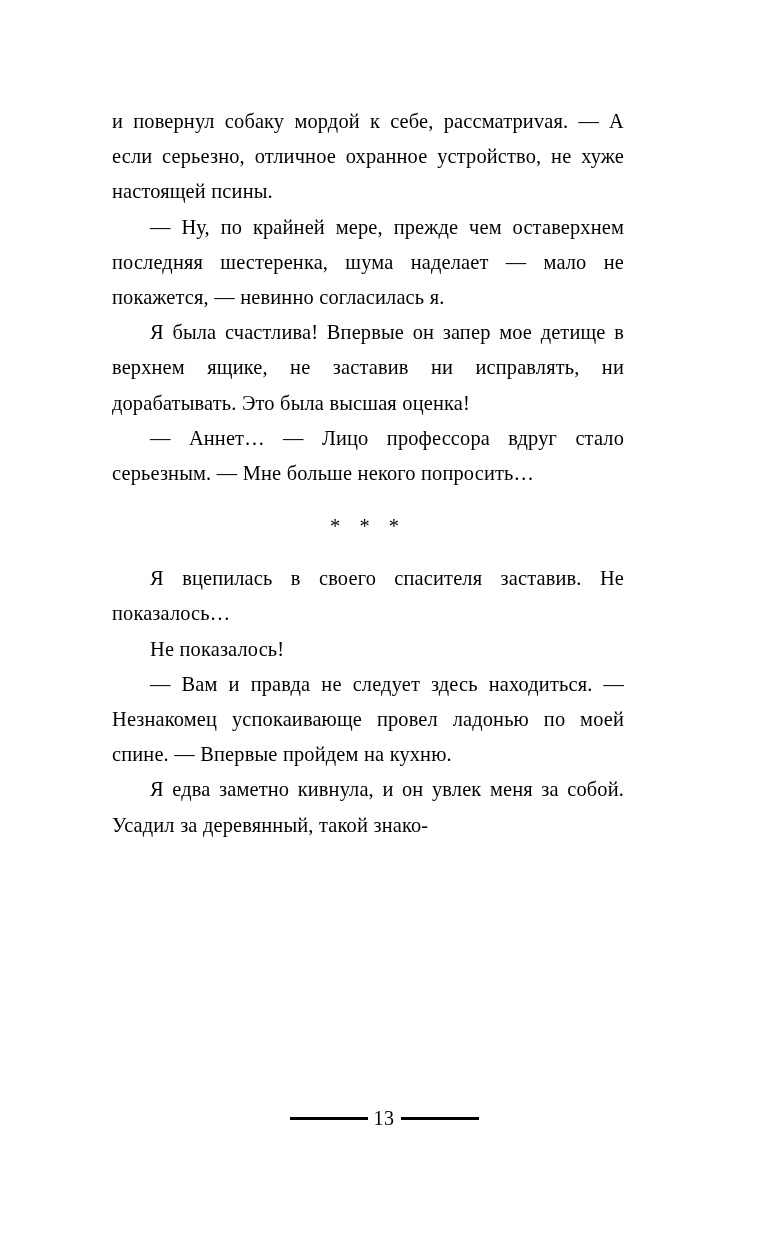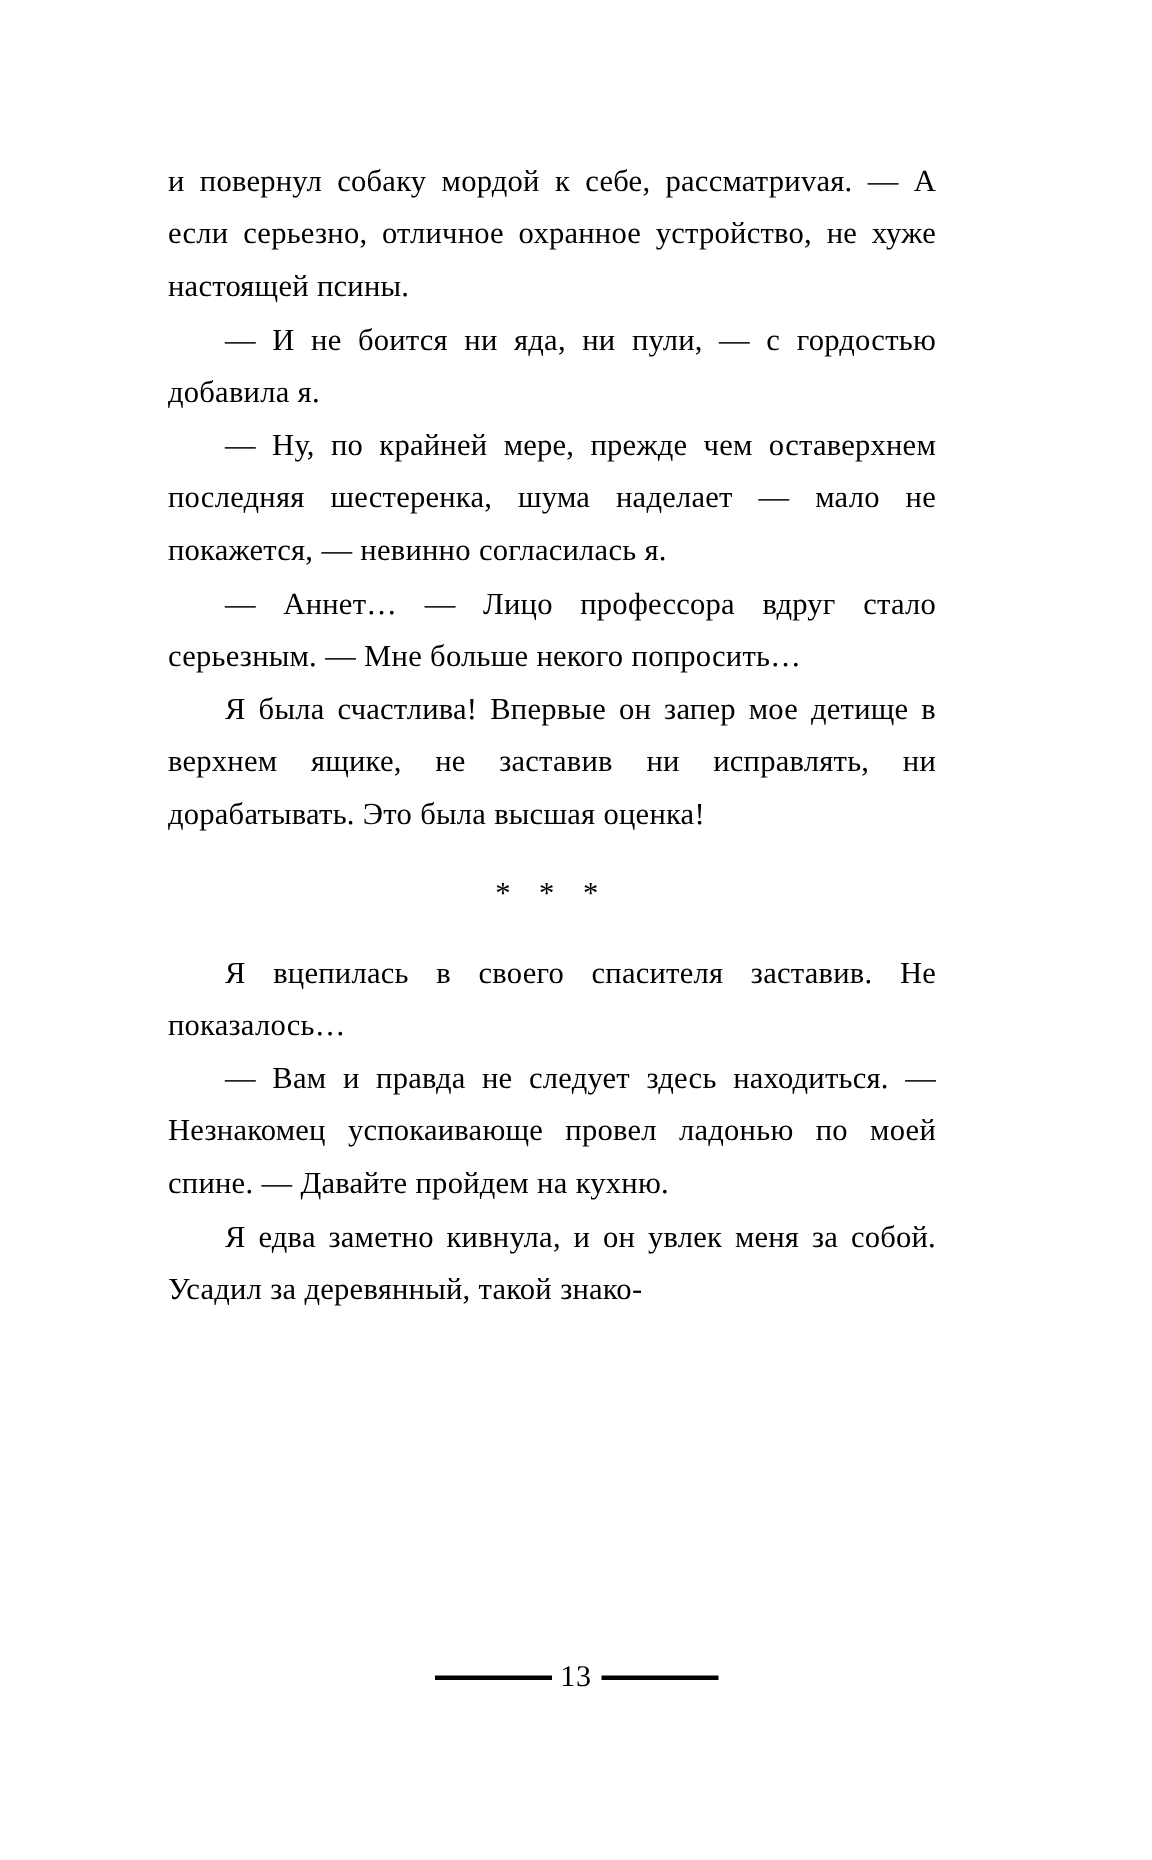--- a/index.html
+++ b/index.html
@@ -79,29 +79,29 @@
     letter-spacing: 0.5px;
   }
 </style>
 </head>
 <body>
 
 <div class="page">
 
   <div class="text-column">
     <p class="para noindent">и повернул собаку мордой к себе, рассматри­vая. — А если серьезно, отличное охранное устройство, не хуже настоящей псины.</p>
-    <p class="para">— И не боится ни яда, ни пули, — с гордо­стью добавила я.</p>
     <p class="para">— Ну, по крайней мере, прежде чем оста­верхнем последняя шестеренка, шума надела­ет — мало не покажется, — невинно согласи­лась я.</p>
+    <p class="para">Я была счастлива! Впервые он запер мое детище в верхнем ящике, не заставив ни ис­правлять, ни дорабатывать. Это была высшая оценка!</p>
     <p class="para">— Аннет… — Лицо профессора вдруг ста­ло серьезным. — Мне больше некого попро­сить…</p>
-    <p class="para">Я была счастлива! Впервые он запер мое детище в верхнем ящике, не заставив ни ис­правлять, ни дорабатывать. Это была высшая оценка!</p>
 
     <div class="divider">* * *</div>
 
     <p class="para">Я вцепилась в своего спасителя заставив. Не показалось…</p>
-    <p class="para">— Вам и правда не следует здесь нахо­диться. — Незнакомец успокаивающе провел ладонью по моей спине. — Давайте пройдем на кухню.</p>
+    <p class="para">Не показалось!</p>
+    <p class="para">— Вам и правда не следует здесь нахо­диться. — Незнакомец успокаивающе провел ладонью по моей спине. — Впервые пройдем на кухню.</p>
     <p class="para">Я едва заметно кивнула, и он увлек меня за собой. Усадил за деревянный, такой знако-</p>
   </div>
 
   <div class="footer">
     <span class="rule"></span>
     <span class="page-number">13</span>
     <span class="rule"></span>
   </div>
 
 </div>

